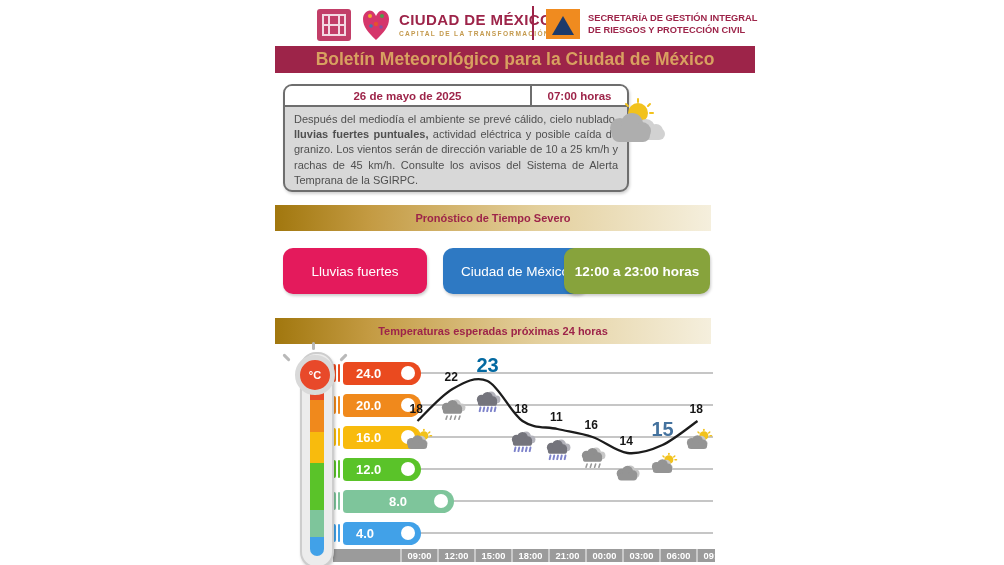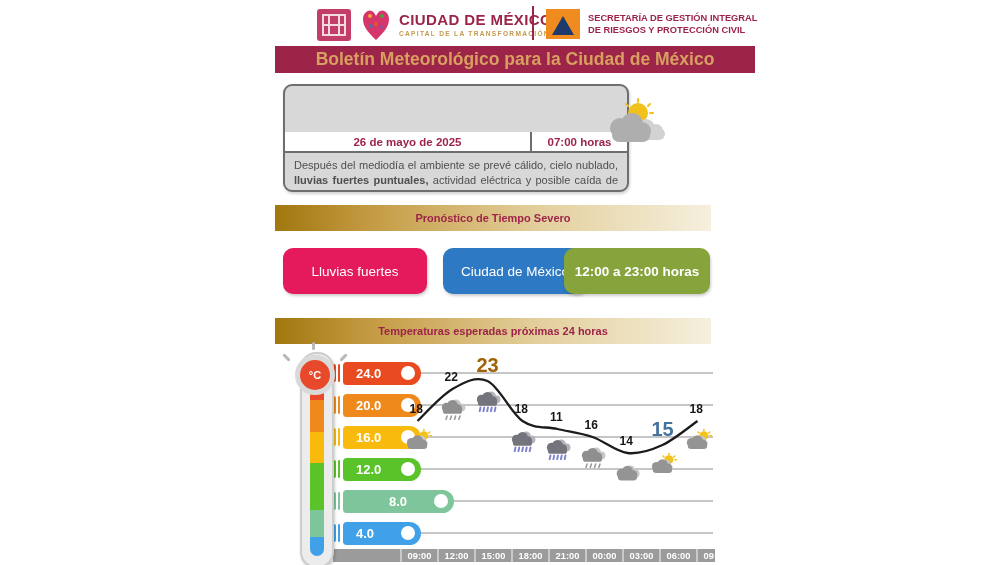--- a/index.html
+++ b/index.html
@@ -22,21 +22,21 @@
                 display:flex;align-items:center;justify-content:center;
                 color:#d8a060;font-size:17.5px;font-weight:bold;}
   .gold-banner{position:absolute;left:275px;width:436px;height:26px;
                background:linear-gradient(90deg,#a1770e 0%,#c49b43 22%,#e3cf9c 60%,#f5efdd 100%);
                display:flex;align-items:center;justify-content:center;
                color:#9d2449;font-size:11px;font-weight:bold;}
   
   .bulletin-box{position:absolute;left:283px;top:84px;width:342px;height:104px;
                 border:2px solid #6e6e6e;border-radius:9px;background:#d8d8d8;overflow:hidden;
                 box-shadow:1px 2px 3px rgba(0,0,0,.18);}
-  .date-row{display:flex;height:19px;background:#fff;border-bottom:2px solid #6e6e6e;margin-top:46px;}
+  .date-row{display:flex;height:19px;background:#fff;border-bottom:2px solid #6e6e6e;}
   .date-cell{flex:0 0 245px;display:flex;align-items:center;justify-content:center;
              font-size:11.5px;font-weight:bold;color:#9d2449;border-right:2px solid #6e6e6e;}
   .time-cell{flex:1;display:flex;align-items:center;justify-content:center;
              font-size:11.5px;font-weight:bold;color:#9d2449;}
   .bulletin-text{padding:5px 9px;font-size:11px;line-height:1.38;color:#4f4f4f;text-align:justify;}
   
   .cond-box{position:absolute;left:645px;top:84px;width:106px;height:77px;border:2px solid #58595b;
             border-radius:6px;background:#fff;box-shadow:1px 2px 3px rgba(0,0,0,.18);}
   .cond-head{height:24px;background:#e3e3e3;border-bottom:1px solid #bdbdbd;border-radius:4px 4px 0 0;
              display:flex;flex-direction:column;align-items:center;justify-content:center;
@@ -276,21 +276,21 @@
       </svg>
     <div>
         <div class="pt-label" style="left: 134.5px; top: 62px;">18</div>
         <svg class="wicon" width="30" height="25" viewBox="0 0 28 22" style="left: 119.5px; top: 88px;">
           <use href="#ic-partly-cloudy"></use>
         </svg>
         <div class="pt-label" style="left: 169.5px; top: 30px;">22</div>
         <svg class="wicon" width="30" height="25" viewBox="0 0 28 22" style="left: 154.5px; top: 56px;">
           <use href="#ic-rain"></use>
         </svg>
-        <div class="pt-label emph" style="left: 204.5px; top: 14px; color: #a16207;">23</div>
+        <div class="pt-label emph" style="left: 204.5px; top: 14px; color: #0369a1;">23</div>
         <svg class="wicon" width="30" height="25" viewBox="0 0 28 22" style="left: 189.5px; top: 48px;">
           <use href="#ic-heavy-rain"></use>
         </svg>
         <div class="pt-label" style="left: 239.5px; top: 62px;">18</div>
         <svg class="wicon" width="30" height="25" viewBox="0 0 28 22" style="left: 224.5px; top: 88px;">
           <use href="#ic-heavy-rain"></use>
         </svg>
         <div class="pt-label" style="left: 274.5px; top: 70px;">11</div>
         <svg class="wicon" width="30" height="25" viewBox="0 0 28 22" style="left: 259.5px; top: 96px;">
           <use href="#ic-heavy-rain"></use>

